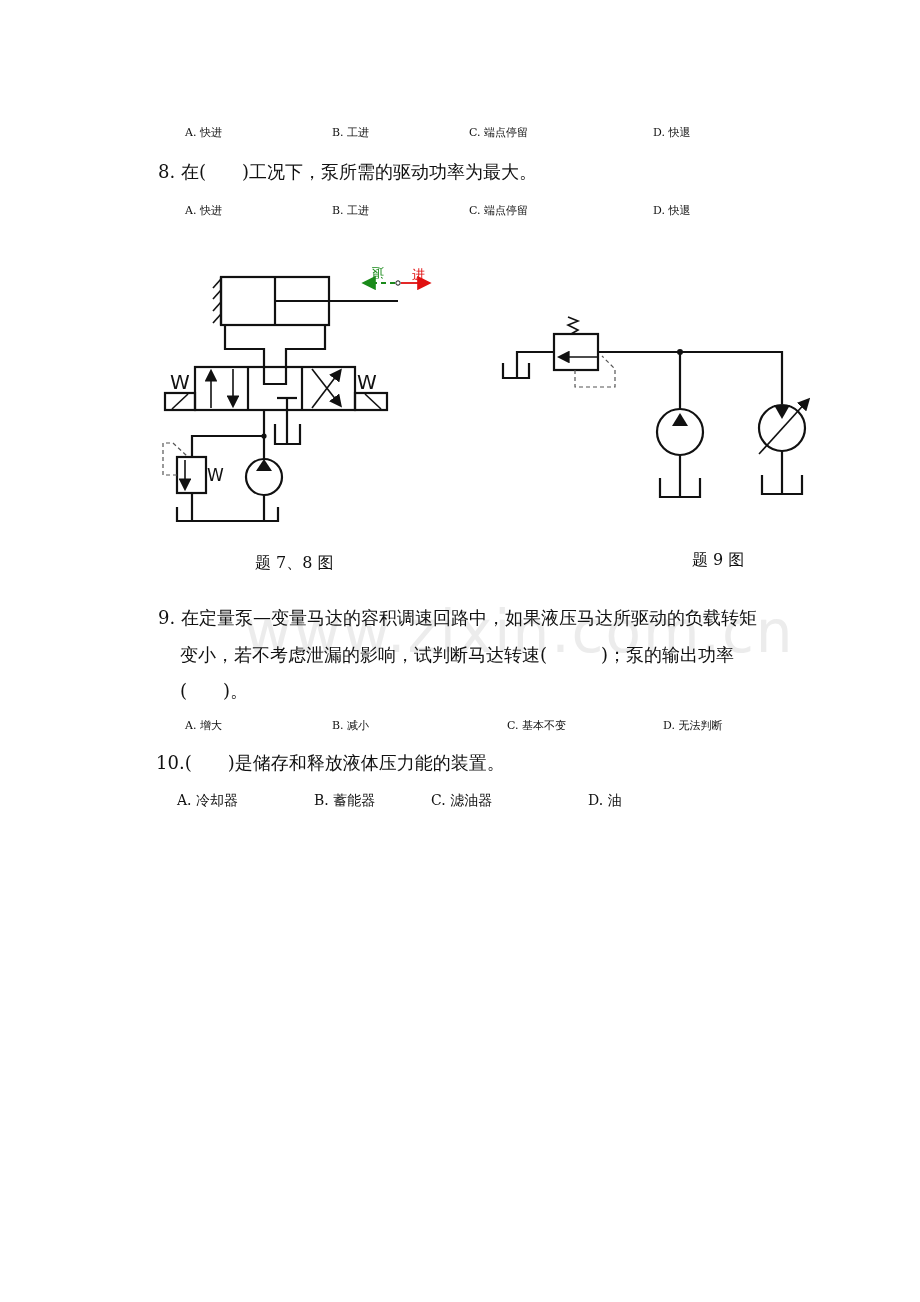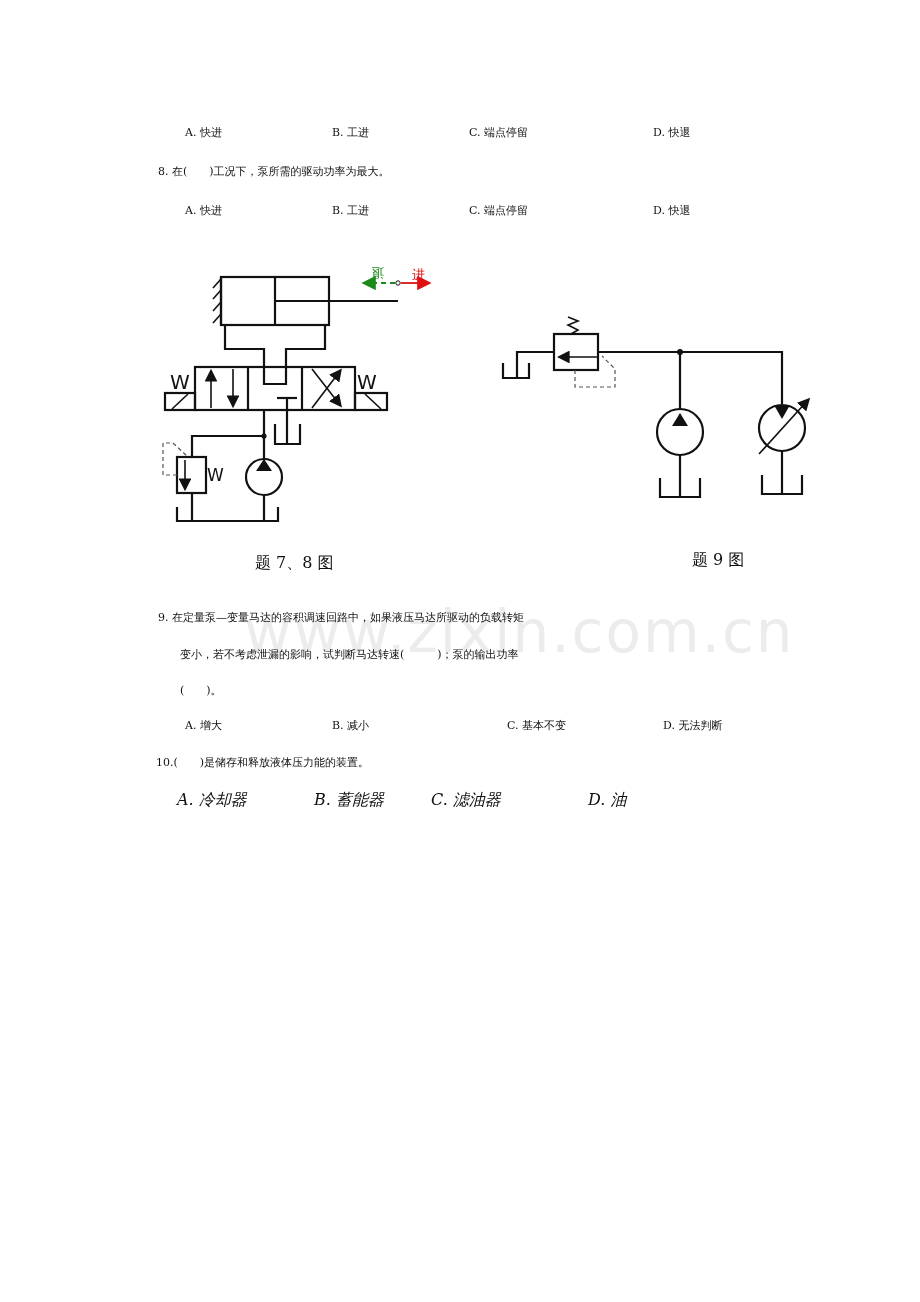--- a/index.html
+++ b/index.html
@@ -1,20 +1,20 @@
 <!DOCTYPE html>
 <html><head>
 <meta charset="utf-8">
 <style>
   html, body { margin: 0; padding: 0; background: #ffffff; }
   body { width: 920px; height: 1302px; position: relative; overflow: hidden;
          font-family: "DejaVu Serif", "Liberation Serif", serif; color: #111; }
-  .line { position: absolute; font-size: 11px; white-space: nowrap; line-height: 20px; }
+  .line { position: absolute; font-size: 18px; white-space: nowrap; line-height: 20px; }
   .opt { position: absolute; font-size: 11px; white-space: nowrap; line-height: 20px; }
-  .opt-small { font-size: 16px; font-style: italic; }
+  .opt-small { font-size: 14px; }
   .caption { position: absolute; font-size: 16px; white-space: nowrap; }
   .watermark { position: absolute; left: 228px; top: 598px; font-family: "DejaVu Sans", sans-serif;
                font-size: 58px; color: rgba(180,180,180,0.25); letter-spacing: 2px; pointer-events: none; margin-left: 16px; }
   svg { position: absolute; left: 0; top: 0; }
   .stroke { stroke: #111; stroke-width: 2.2; fill: none; }
   .thin { stroke: #111; stroke-width: 1.6; fill: none; }
   .dash { stroke: #555; stroke-width: 1.2; fill: none; stroke-dasharray: 4 3; }
 </style>
 </head>
 <body>

